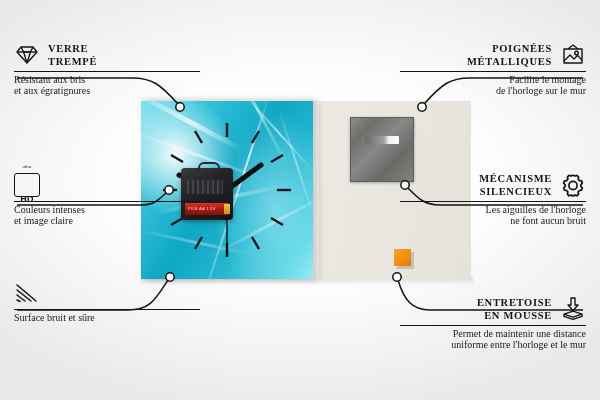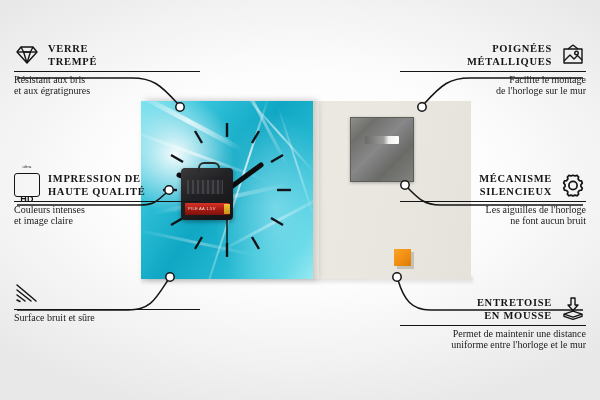--- a/index.html
+++ b/index.html
@@ -346,22 +346,20 @@
   </div>
 
   <div class="callout left" id="callout-impression">
     <div class="head">
       <span class="icon-box">
         <span class="hd-badge">
           <span class="u">ultra</span>
           <span class="hd">HD</span>
         </span>
       </span>
-      <span class="title">IMPRESSION DE
-HAUTE QUALITÉ</span>
     </div>
     <div class="rule"></div>
     <div class="desc">Couleurs intenses
 et image claire</div>
   </div>
 
   <div class="callout left" id="callout-bords">
     <div class="head">
       <span class="icon-box">
         <svg width="26" height="22" viewBox="0 0 26 22">

